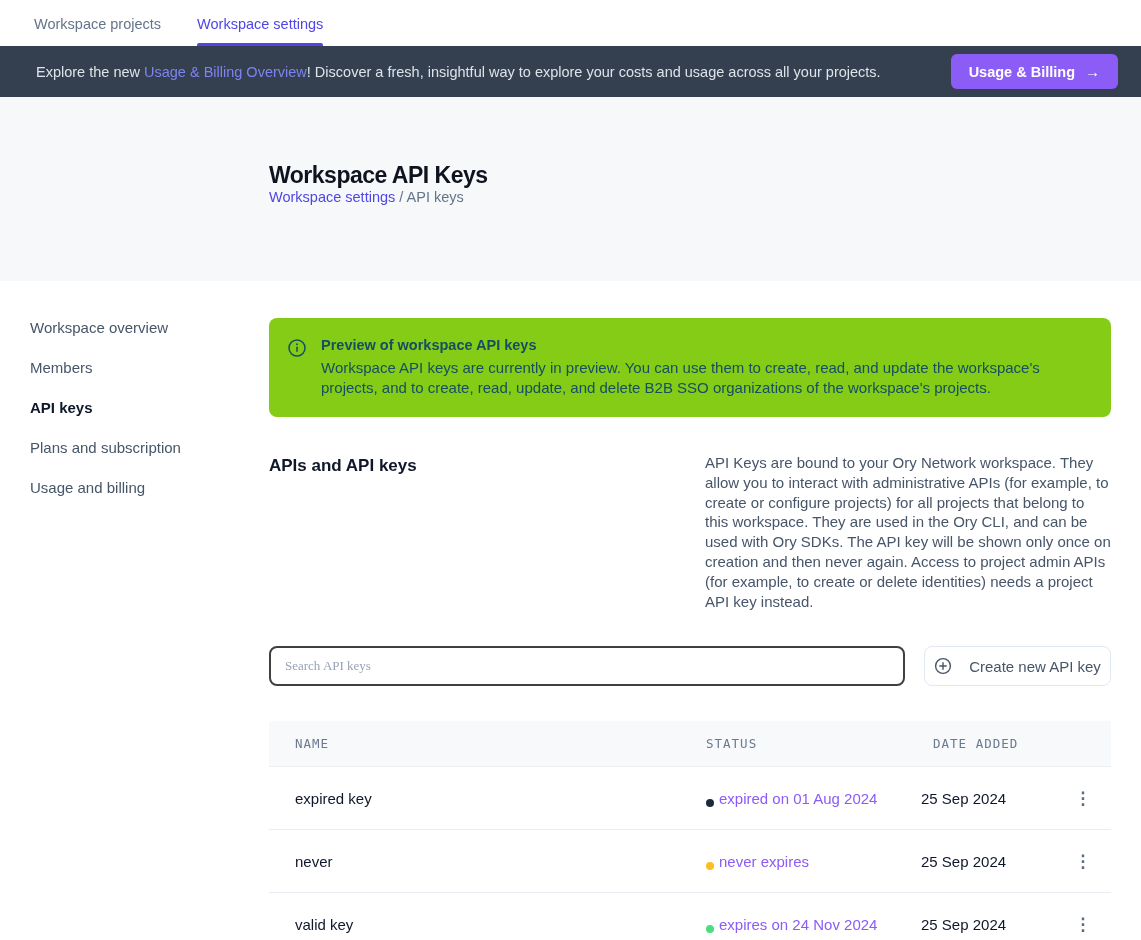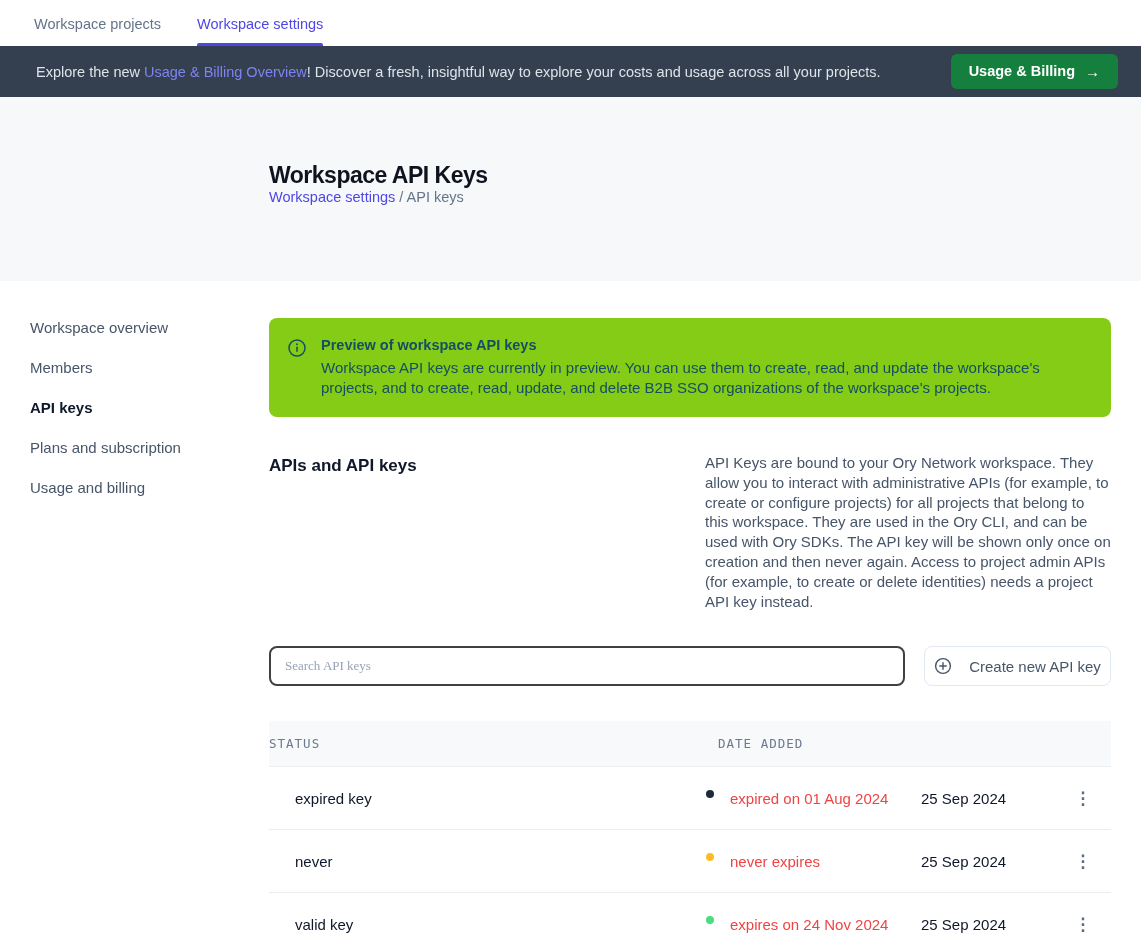--- a/index.html
+++ b/index.html
@@ -47,30 +47,30 @@
     align-items: center;
     padding: 0 23px 0 36px;
   }
   .banner .banner-text {
     color: #dde3ea;
     font-size: 14.5px;
     flex: 1;
   }
   .banner .banner-link { color: #7d84f0; cursor: pointer; }
   .banner-button {
-    background: #15803d;
+    background: #8b5cf6;
     color: #ffffff;
     border: none;
     border-radius: 6px;
     font-family: "Liberation Sans", sans-serif;
     font-size: 14.5px;
     font-weight: 600;
     padding: 9px 18px;
     display: inline-flex;
-    align-items: flex-start;
+    align-items: center;
     gap: 10px;
     cursor: pointer;
   }
   .banner-button .arrow { font-size: 15px; font-weight: 400; }
 
   
   .page-header {
     height: 184px;
     background: #f7f8fa;
     padding: 65px 30px 0 269px;
@@ -212,23 +212,23 @@
     grid-template-columns: 437px 215px 134px 1fr;
     height: 63px;
     align-items: center;
     border-bottom: 1px solid #e9edf2;
     background: #ffffff;
   }
   .trow .cell { font-size: 15px; color: #0f172a; }
   .trow .cell.name { padding-left: 26px; }
   .trow .cell.status {
     display: flex;
-    align-items: flex-start;
-    gap: 16px;
-    color: #ef4444;
+    align-items: flex-end;
+    gap: 5px;
+    color: #8b5cf6;
   }
   .dot {
     width: 8px; height: 8px;
     border-radius: 50%;
     display: inline-block;
     flex: 0 0 8px;
   }
   .trow .cell.actions { display: flex; justify-content: center; }
   .kebab {
     background: none;
@@ -304,20 +304,21 @@
             <circle cx="9" cy="9" r="7.4" stroke="#475569" stroke-width="1.4"></circle>
             <path d="M9 5.8v6.4M5.8 9h6.4" stroke="#475569" stroke-width="1.4" stroke-linecap="round"></path>
           </svg>
         </span>
         <span>Create new API key</span>
       </button>
     </div>
 
     <div class="table">
       <div class="thead">
+        <div class="th">NAME</div>
         <div class="th status-col">STATUS</div>
         <div class="th" style="padding-left:12px;">DATE ADDED</div>
         <div class="th" style="padding-left:0;"></div>
       </div>
       <div id="table-body">
   <div class="trow">
     <div class="cell name">expired key</div>
     <div class="cell status">
       <span class="dot" style="background: rgb(30, 41, 59);"></span>
       <span>expired on 01 Aug 2024</span>

